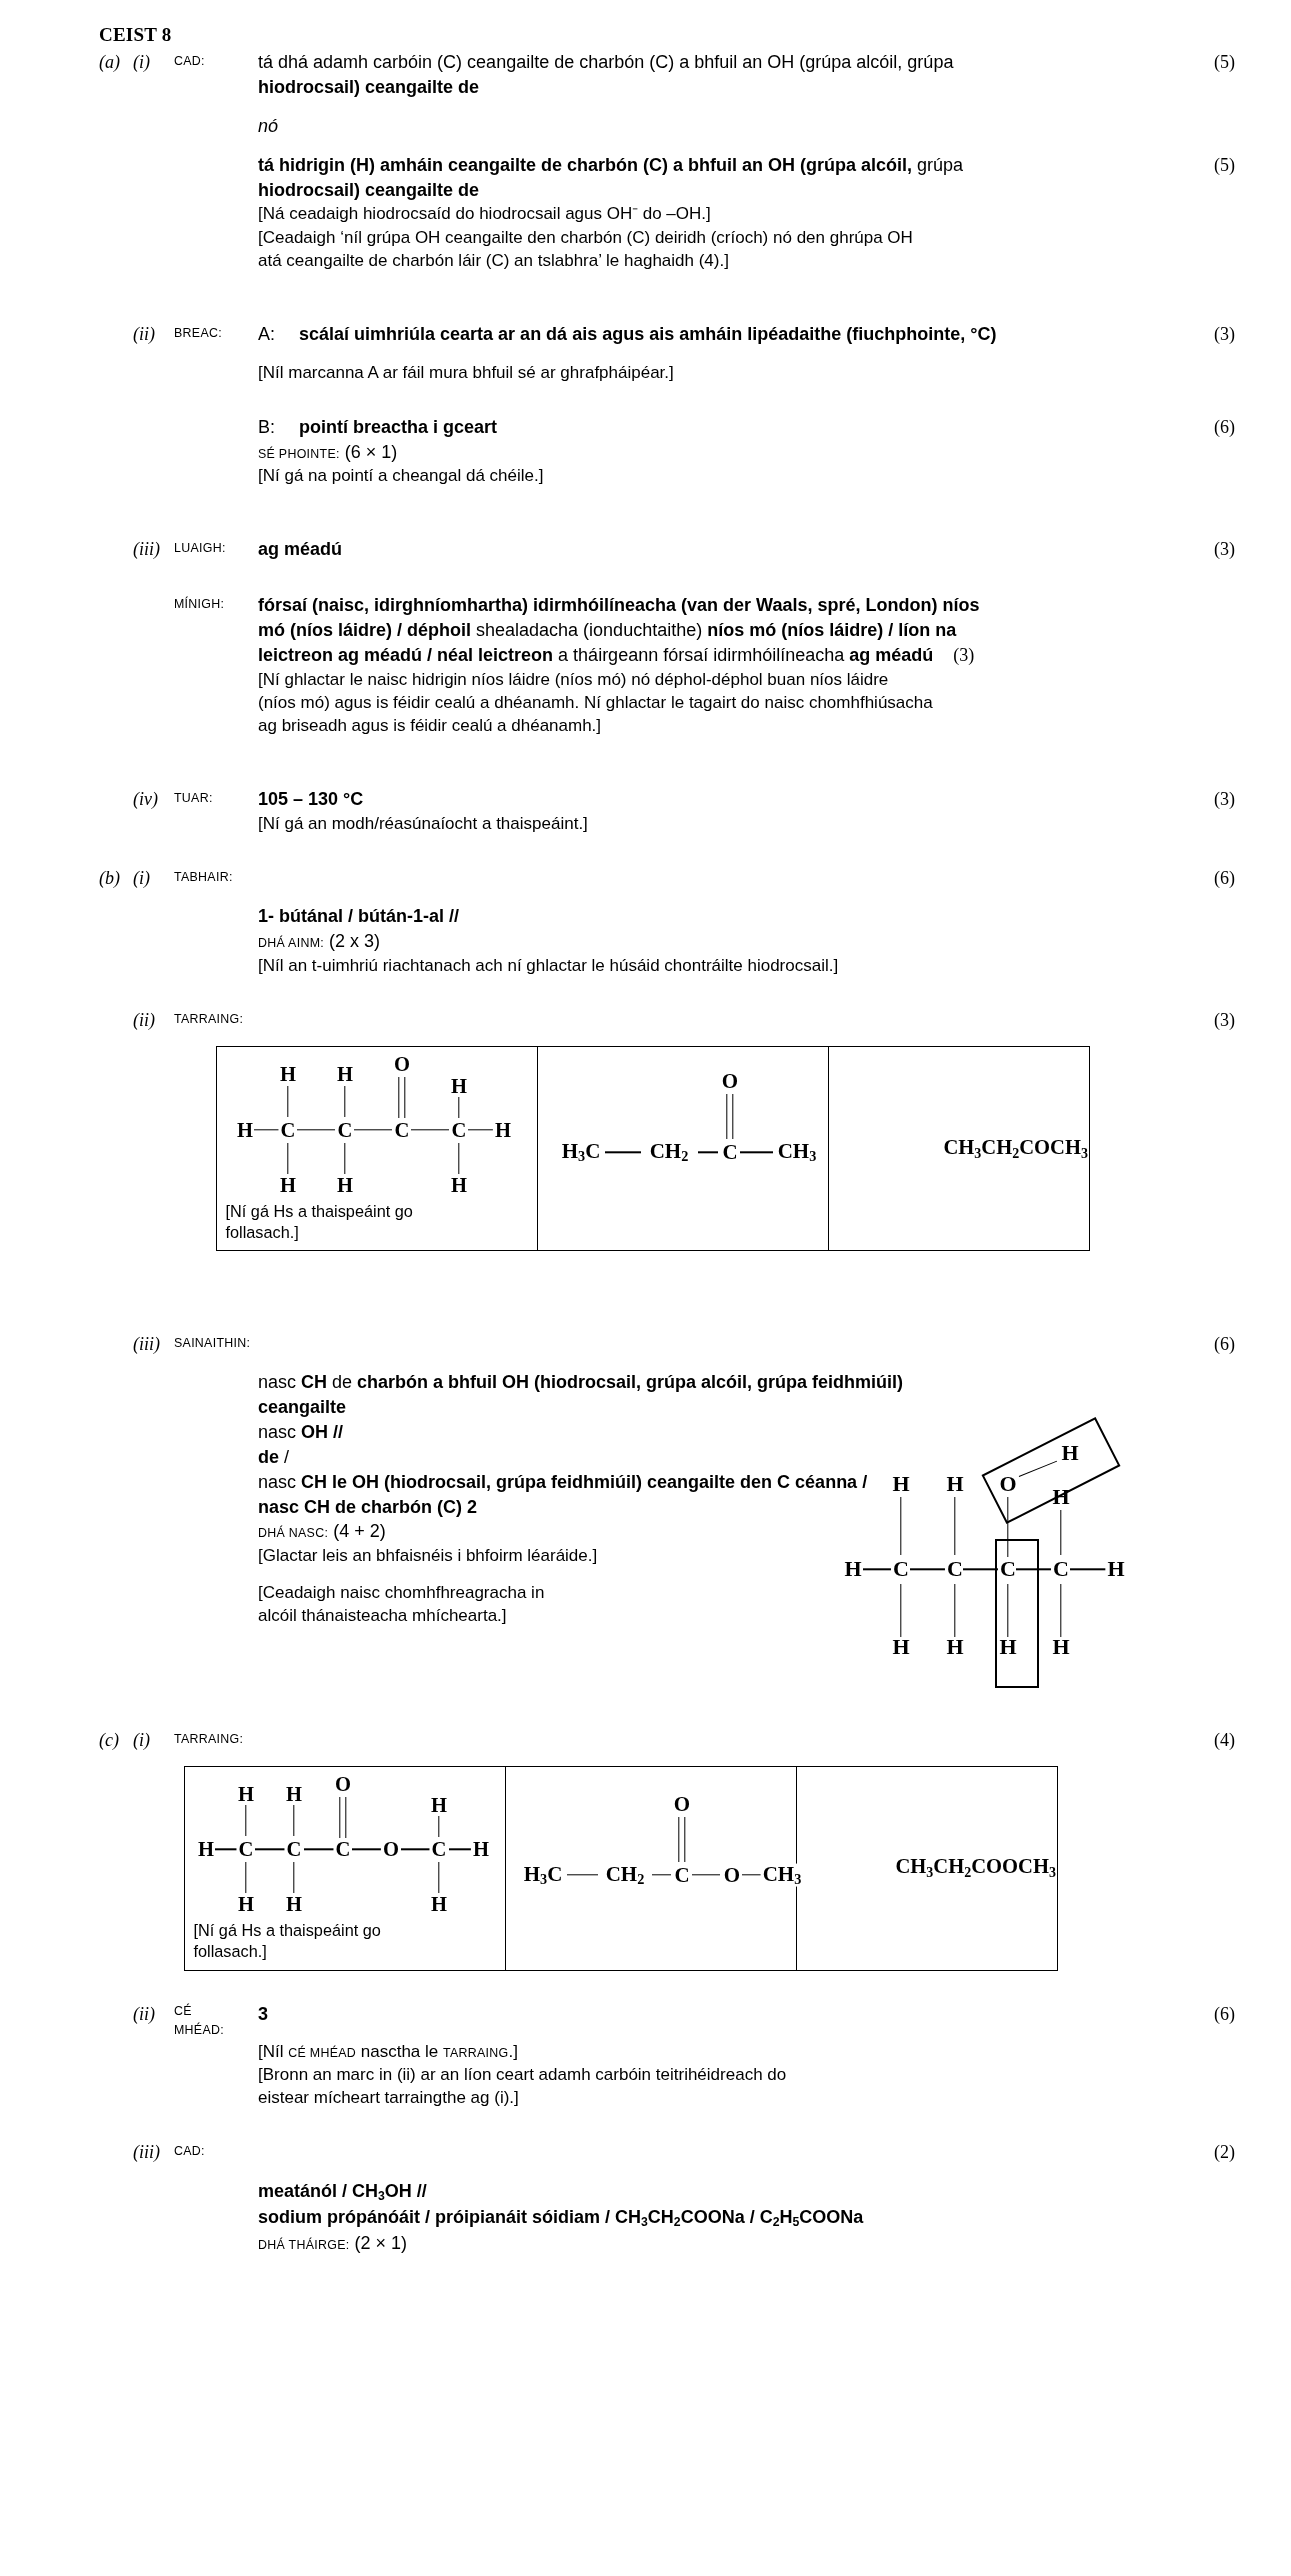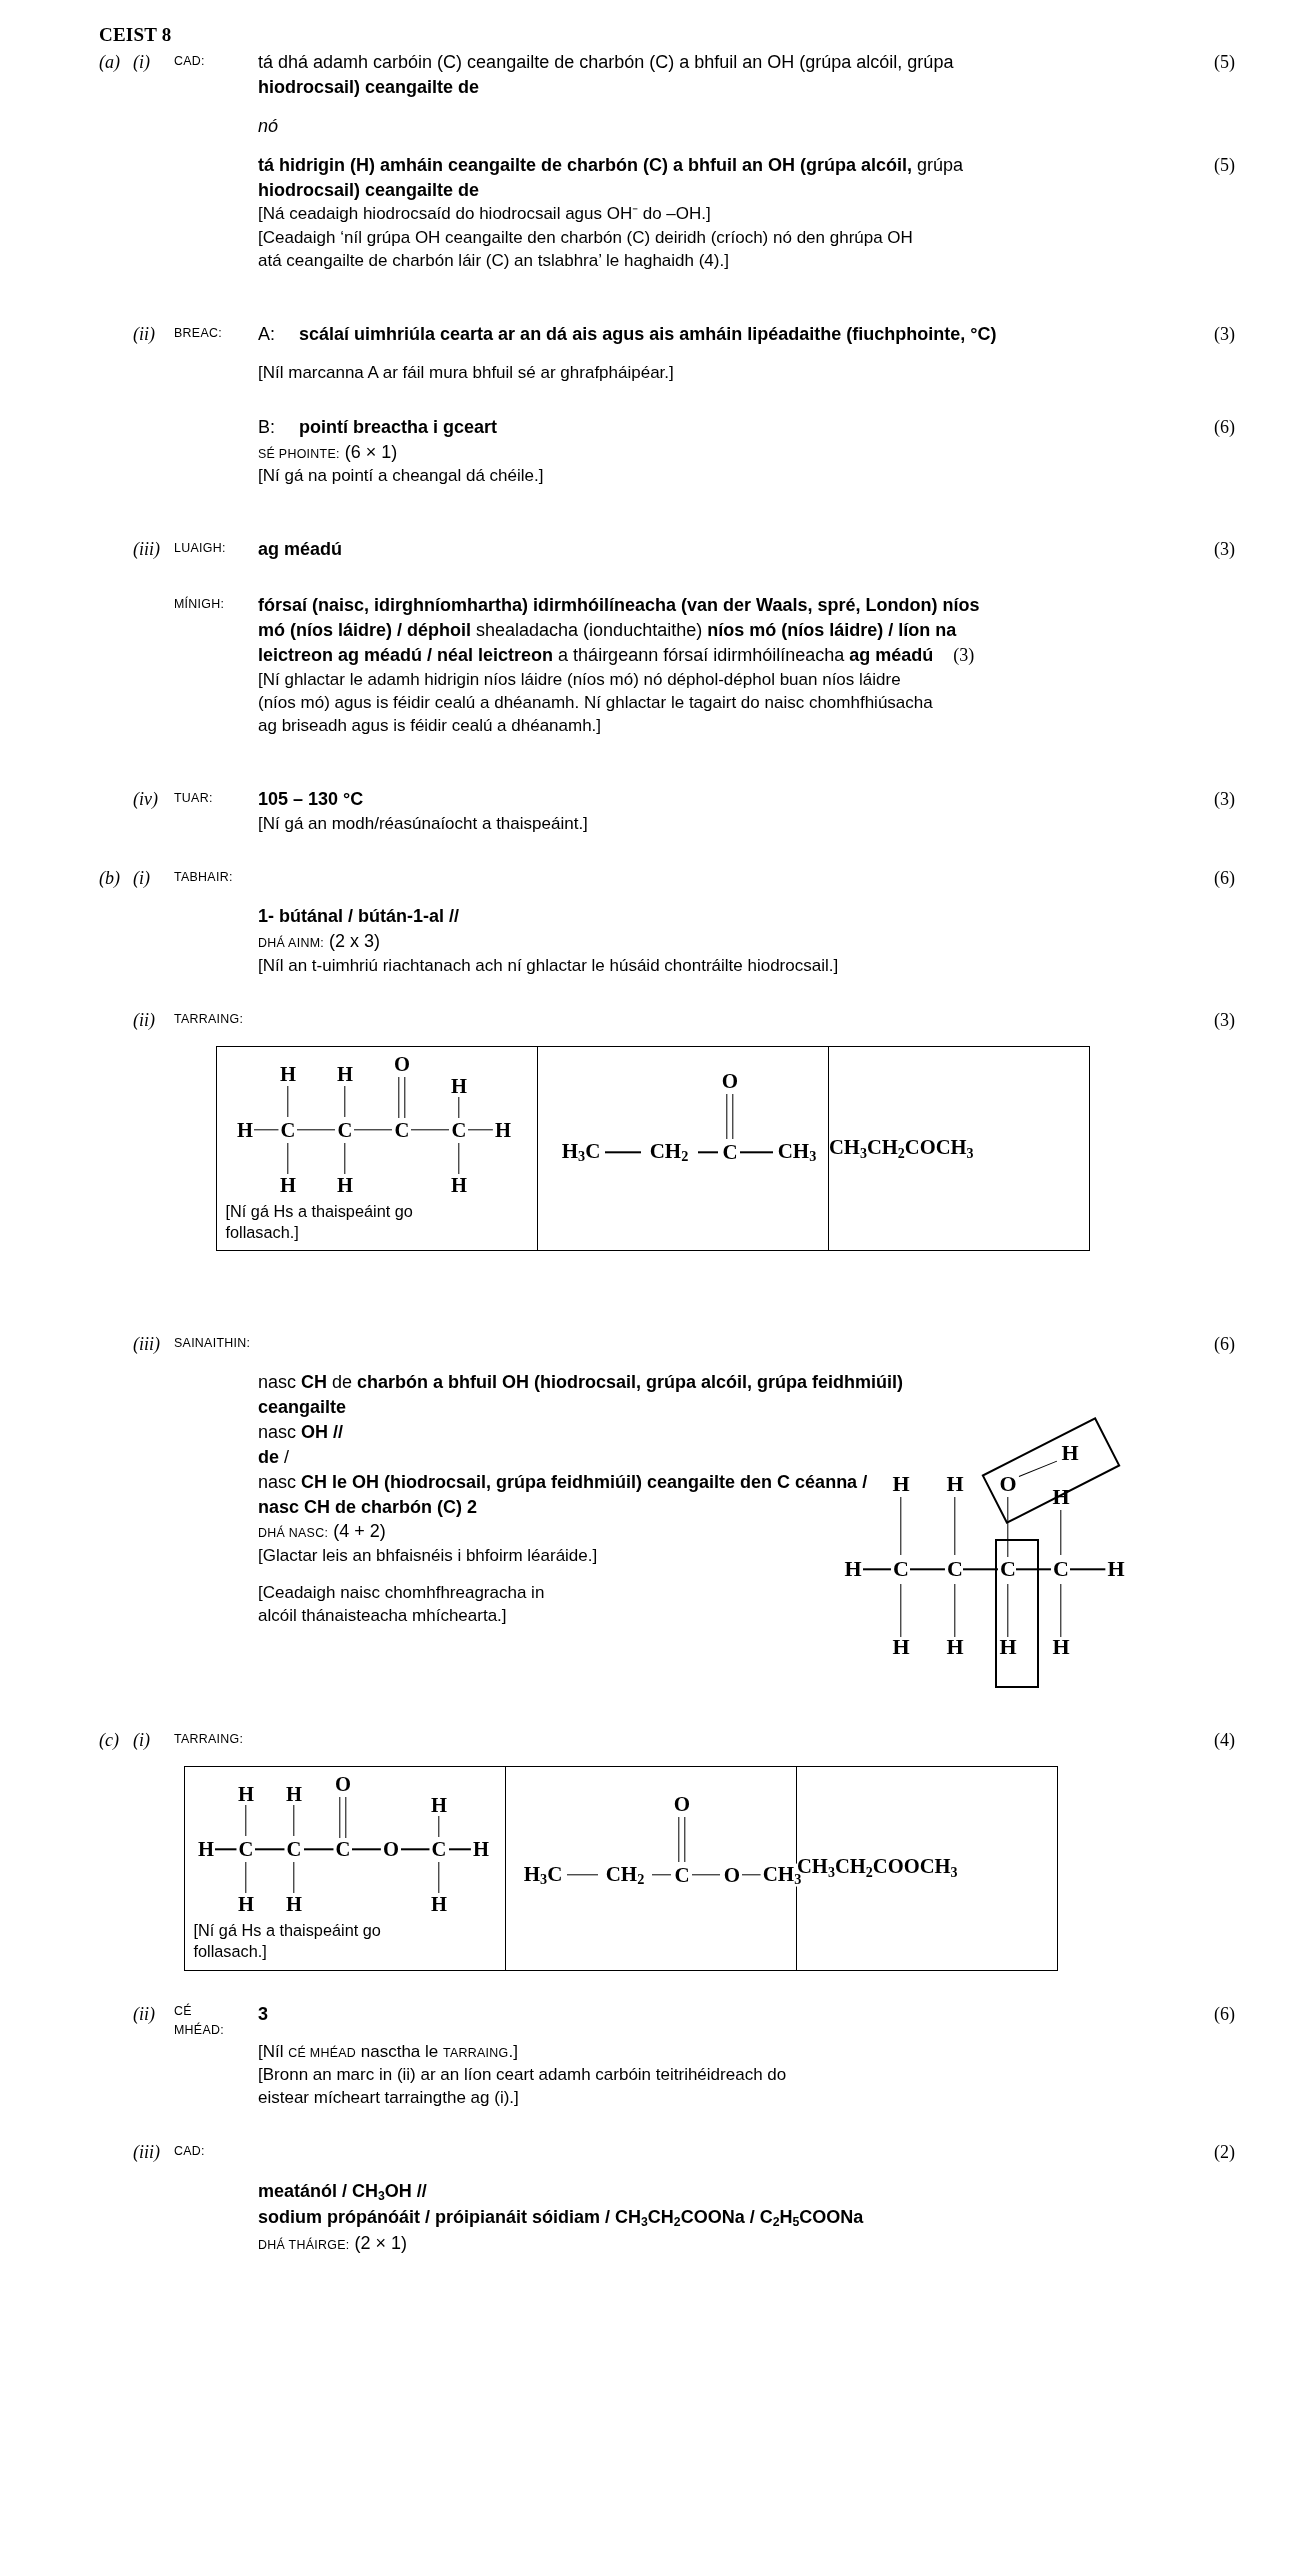--- a/index.html
+++ b/index.html
@@ -89,21 +89,21 @@
     background: #fff;
   }
   .struct-cell {
     border-right: 1.4px solid #000;
     box-sizing: border-box;
     position: relative;
   }
   .struct-cell:last-child { border-right: none; }
   .cell-1 { width: 321px; }
   .cell-2 { width: 291px; }
-  .cell-3 { width: 259px; display: flex; align-items: center; justify-content: flex-start; }
+  .cell-3 { width: 259px; display: flex; align-items: center; justify-content: flex-end; }
 
   .formula {
     font-family: "Liberation Serif", serif;
     font-weight: bold;
     font-size: 20.6px;
   }
 
   
   .skel {
     font-family: "Liberation Serif", serif;
@@ -248,21 +248,21 @@
   </div>
 
   <div class="sp-lg"></div>
 
   <div class="row">
     <div class="col-l lbl">MÍNIGH:</div>
     <div class="col-b body">
       <b>fórsaí (naisc, idirghníomhartha) idirmhóilíneacha (van der Waals, spré, London) níos</b><br>
       <b>mó (níos láidre)  / déphoil</b><span> shealadacha (ionduchtaithe) </span><b>níos mó (níos láidre) / líon na</b><br>
       <b>leictreon ag méadú / néal leictreon</b><span> a tháirgeann fórsaí idirmhóilíneacha </span><b>ag méadú</b><span class="marks" style="padding-left:20px;">(3)</span>
-      <div class="note">[Ní ghlactar le adamh hidrigin níos láidre (níos mó) nó déphol-déphol buan níos láidre</div>
+      <div class="note">[Ní ghlactar le naisc hidrigin níos láidre (níos mó) nó déphol-déphol buan níos láidre</div>
       <div class="note">(níos mó) agus is féidir cealú a dhéanamh. Ní ghlactar le tagairt do naisc chomhfhiúsacha</div>
       <div class="note">ag briseadh agus is féidir cealú a dhéanamh.]</div>
     </div>
   </div>
 
   <div class="sp-xl"></div>
 
   <div class="row">
     <div class="col-r idx">(iv)</div>
     <div class="col-l lbl">TUAR:</div>

